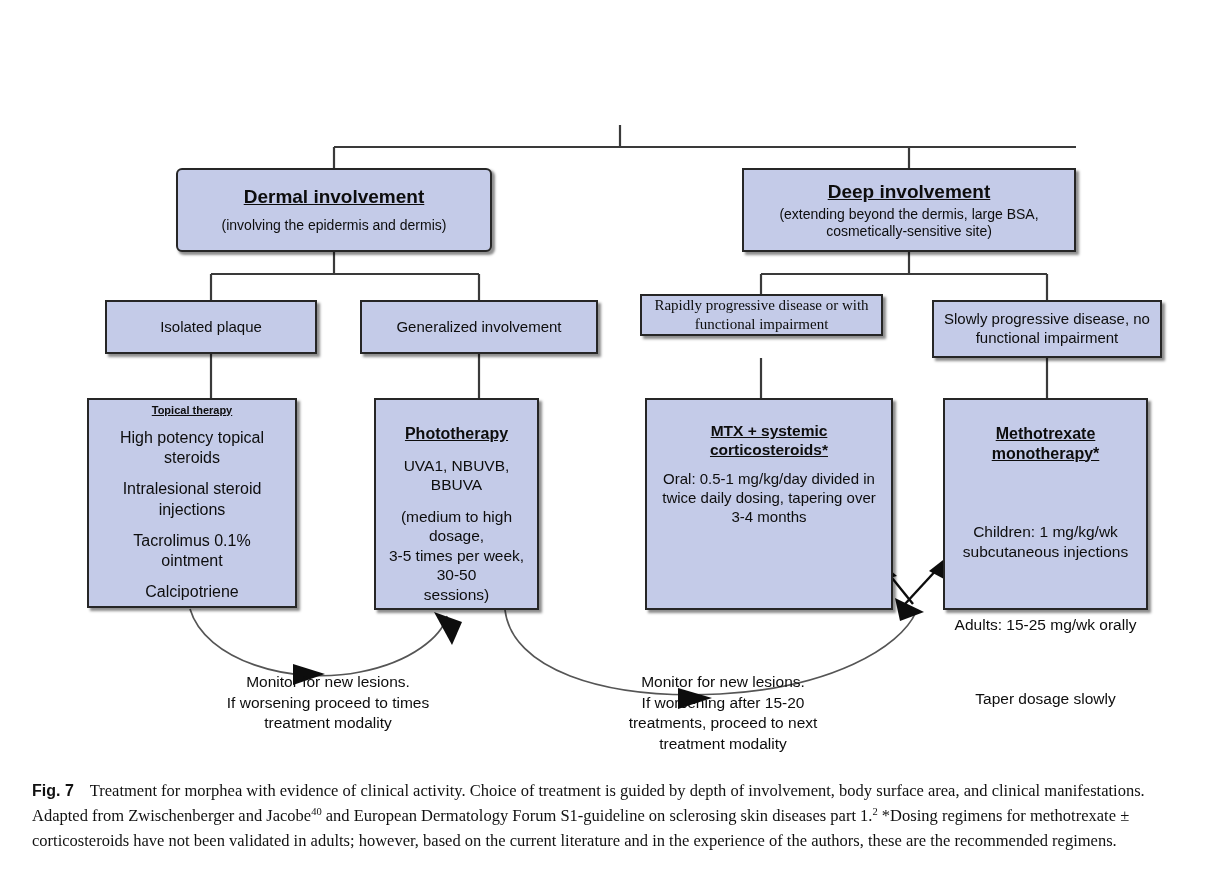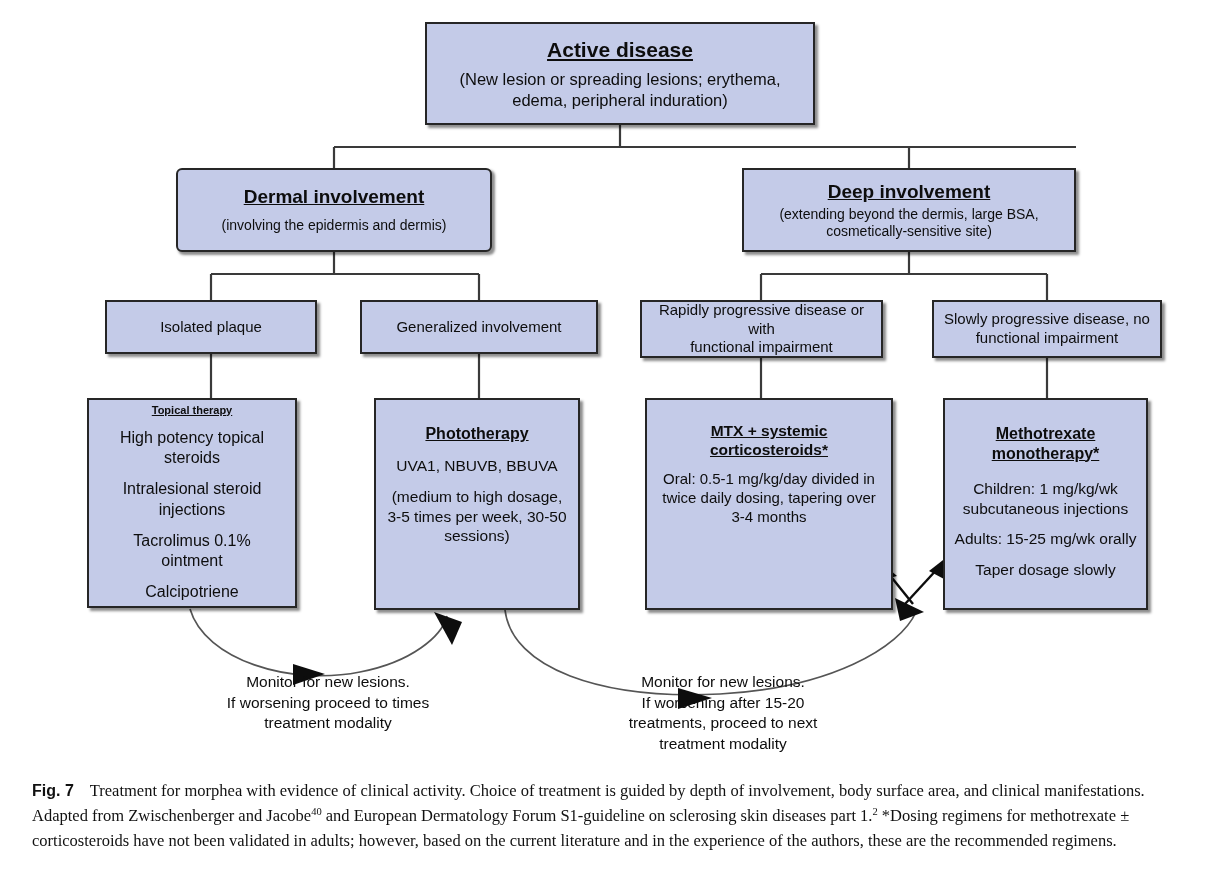--- a/index.html
+++ b/index.html
@@ -61,30 +61,30 @@
   #node-dermal { left: 176px; top: 168px; width: 316px; height: 84px; border-radius: 6px; }
   #node-dermal .title { font-size: 19px; margin-bottom: 9px; }
   #node-dermal .sub { font-size: 14px; }
   #node-deep { left: 742px; top: 168px; width: 334px; height: 84px; }
   #node-deep .title { font-size: 19px; margin-bottom: 3px; }
   #node-deep .sub { font-size: 14px; }
 
   
   #node-isolated { left: 105px; top: 300px; width: 212px; height: 54px; }
   #node-generalized { left: 360px; top: 300px; width: 238px; height: 54px; }
-  #node-rapid { left: 640px; top: 300px; width: 243px; height: 58px; }
+  #node-rapid { left: 640px; top: 294px; width: 243px; height: 42px; font-family: Liberation Serif, serif; }
   #node-slowly { left: 932px; top: 300px; width: 230px; height: 58px; }
   #node-isolated .line, #node-generalized .line,
   #node-rapid .line, #node-slowly .line { font-size: 15px; }
 
   
   #node-topical { left: 87px; top: 398px; width: 210px; height: 210px; }
-  #node-photo { left: 374px; top: 398px; width: 206px; height: 212px; }
+  #node-photo { left: 374px; top: 398px; width: 165px; height: 212px; }
   #node-mtx { left: 645px; top: 398px; width: 248px; height: 212px; }
-  #node-mono { left: 943px; top: 398px; width: 205px; height: 212px; }
+  #node-mono { left: 943px; top: 398px; width: 205px; height: 212px; gap: 43px; }
 
   #node-topical .title { font-size: 11px; margin-bottom: 11px; }
   #node-topical .line { font-size: 16px; margin-bottom: 11px; }
   #node-topical .line:last-child { margin-bottom: 0; }
 
   #node-photo { justify-content: flex-start; padding-top: 24px; }
   #node-photo .title { font-size: 16px; margin-bottom: 12px; }
   #node-photo .line { font-size: 15.5px; margin-bottom: 12px; }
   #node-photo .line:last-child { margin-bottom: 0; }
 
@@ -174,25 +174,20 @@
 
     <g stroke="#0d0d0d" stroke-width="2.4" fill="none">
       <path d="M913,604 L884,568"></path>
       <path d="M905,604 L940,566"></path>
     </g>
     <polygon points="872,554 897,576 882,580" fill="#0d0d0d"></polygon>
     <polygon points="952,553 944,579 929,571" fill="#0d0d0d"></polygon>
     <polygon points="895,598 924,612 900,621" fill="#0d0d0d"></polygon>
   </svg>
 
-  <div class="node" id="node-active-disease">
-    <div class="title">Active disease</div>
-    <div class="sub">(New lesion or spreading lesions; erythema,</div>
-    <div class="sub">edema, peripheral induration)</div>
-  </div>
 
   <div class="node" id="node-dermal">
     <div class="title">Dermal involvement</div>
     <div class="sub">(involving the epidermis and dermis)</div>
   </div>
 
   <div class="node" id="node-isolated">
     <div class="line">Isolated plaque</div>
   </div>
 

